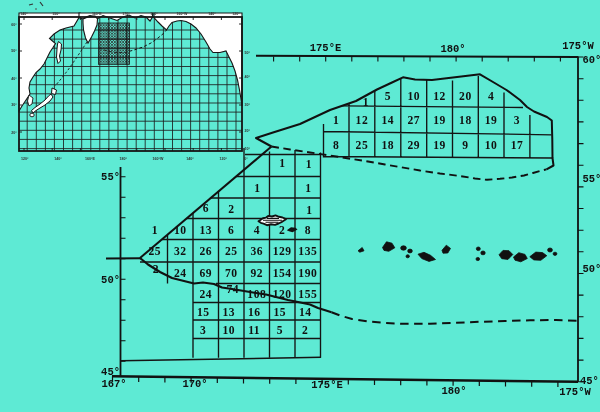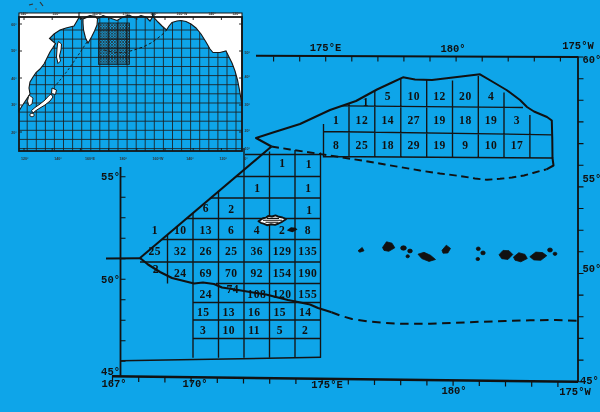--- a/index.html
+++ b/index.html
@@ -1,16 +1,16 @@
 <!DOCTYPE html>
 <html><head>
 <meta charset="utf-8">
 <style>
 html,body{margin:0;padding:0;background:#ffffff;}
-#fig{position:relative;width:600px;height:412px;background:#0ea5e9;overflow:hidden;}
+#fig{position:relative;width:600px;height:412px;background:#5eead4;overflow:hidden;}
 </style>
 </head>
 <body>
 
 <div id="fig">
 <svg width="600" height="412" viewBox="0 0 600 412">
 <defs>
 <pattern id="xh" width="2.8" height="2.8" patternUnits="userSpaceOnUse">
 <path d="M0,2.8 L2.8,0 M0,0 L2.8,2.8" stroke="#2e2e2e" stroke-width="0.8"></path>
 </pattern>

